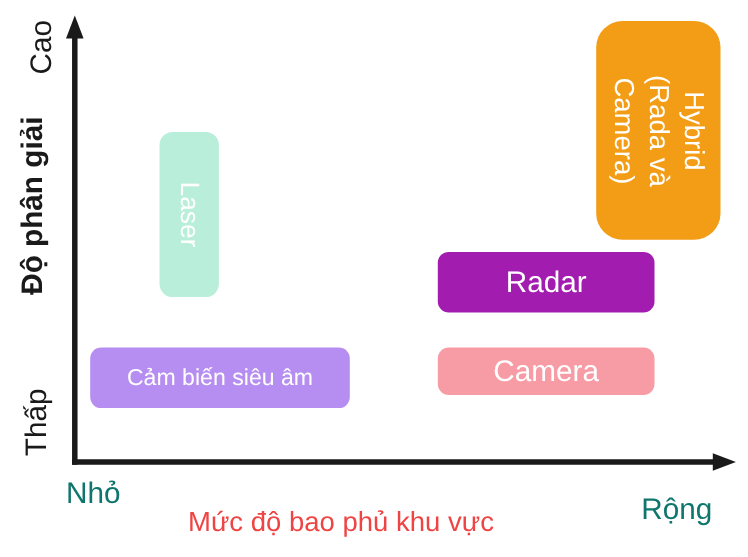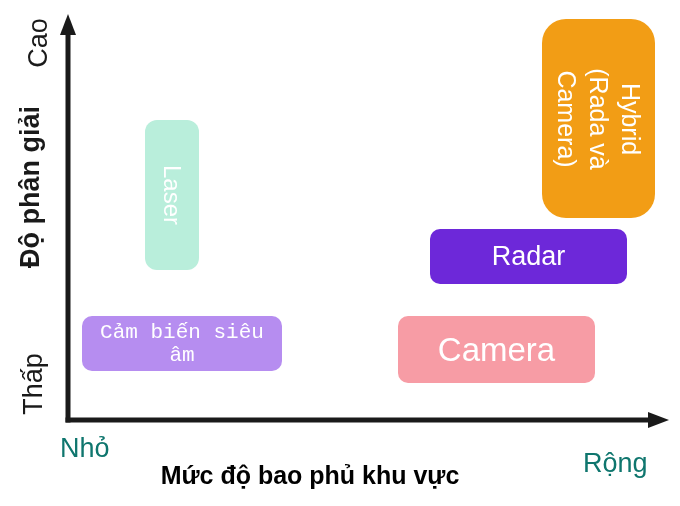--- a/index.html
+++ b/index.html
@@ -21,31 +21,31 @@
     transform:translate(-50%,-50%) rotate(90deg);
   }
   .bold{font-weight:bold;}
 
   
   .sensor-box{
     position:absolute;border-radius:10px;color:#ffffff;
     display:flex;align-items:center;justify-content:center;text-align:center;
   }
   .box-laser{left:145px;top:120px;width:54px;height:150px;border-radius:12px;font-size:24px;}
-  .box-ultrasonic{left:82px;top:316px;width:200px;height:55px;font-size:21px;font-family:Liberation Mono, monospace;}
+  .box-ultrasonic{left:82px;top:316px;width:236px;height:55px;font-size:21px;}
   .box-radar{left:398px;top:229px;width:197px;height:55px;font-size:27px;}
-  .box-camera{left:398px;top:316px;width:197px;height:67px;font-size:33px;}
+  .box-camera{left:398px;top:316px;width:197px;height:43px;font-size:27px;}
   .box-hybrid{left:542px;top:19px;width:113px;height:199px;border-radius:24px;font-size:25px;}
   .hybrid-text{width:195px;line-height:1.28;text-align:center;}
 
   
   .x-label{position:absolute;color:#0f766e;font-size:27px;white-space:nowrap;}
   .x-title{
     position:absolute;left:310px;top:461px;transform:translateX(-50%);
-    color:#000000;font-size:25px;font-weight:bold;white-space:nowrap;
+    color:#ef4444;font-size:25px;font-weight:normal;white-space:nowrap;
   }
 </style>
 </head>
 <body>
 
 <div class="stage">
 
   <svg class="axes-svg" viewBox="0 0 680 506" xmlns="http://www.w3.org/2000/svg">
     <line x1="68" y1="422.5" x2="68" y2="30" stroke="#1a1a1a" stroke-width="5"></line>
     <polygon points="68,14 60,35 76,35" fill="#1a1a1a"></polygon>
@@ -64,21 +64,21 @@
   </div>
 
   <div class="sensor-box box-laser" style="background-color: rgb(185, 238, 219);">
     <span class="rot-cw">Laser</span>
   </div>
 
   <div class="sensor-box box-ultrasonic" style="background-color: rgb(182, 141, 240);">
     <span>Cảm biến siêu âm</span>
   </div>
 
-  <div class="sensor-box box-radar" style="background-color: #6d28d9; margin-left: 32px;">
+  <div class="sensor-box box-radar" style="background-color: #a21caf;">
     <span>Radar</span>
   </div>
 
   <div class="sensor-box box-camera" style="background-color: rgb(247, 156, 165);">
     <span>Camera</span>
   </div>
 
   <div class="sensor-box box-hybrid" style="background-color: rgb(242, 157, 21);">
     <div class="rot-cw hybrid-text">
       <div>Hybrid</div>

